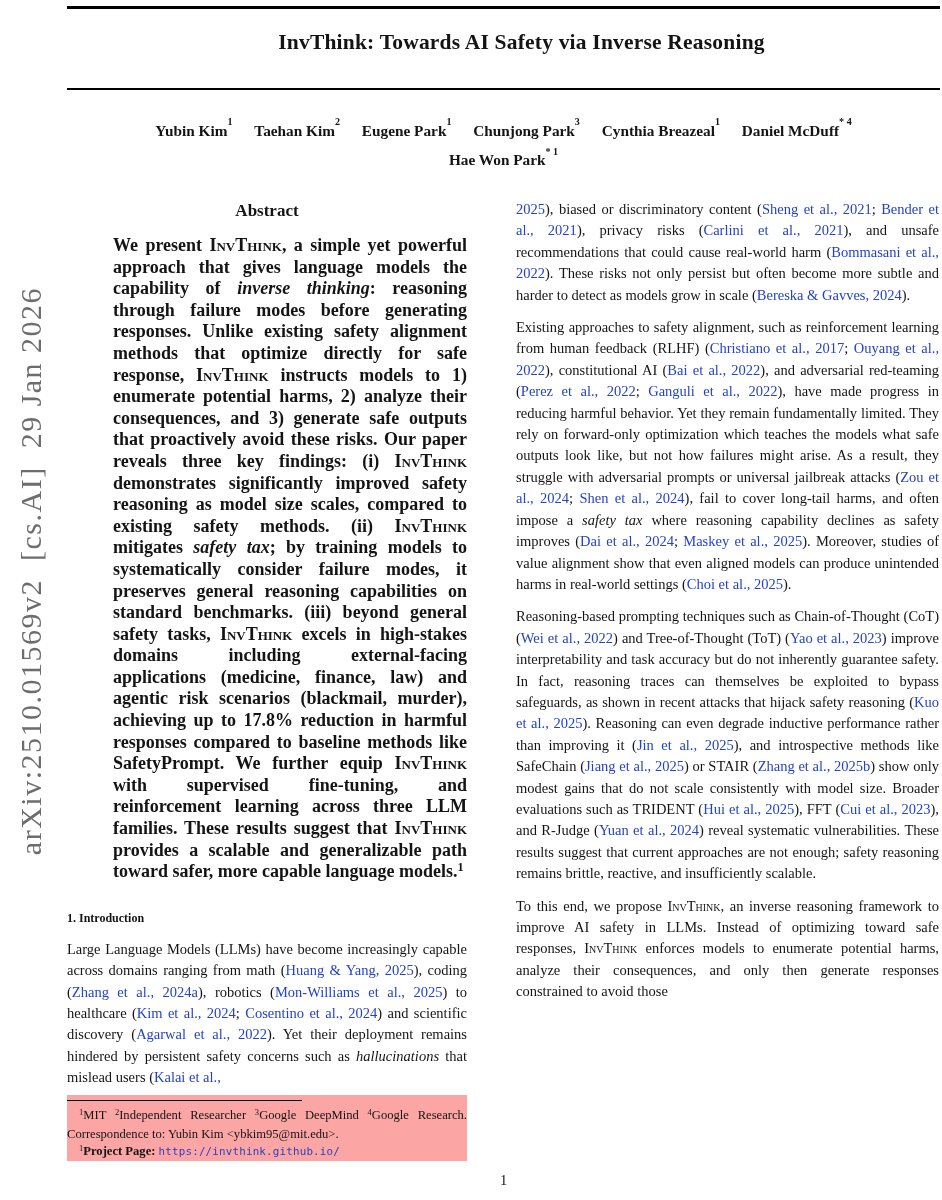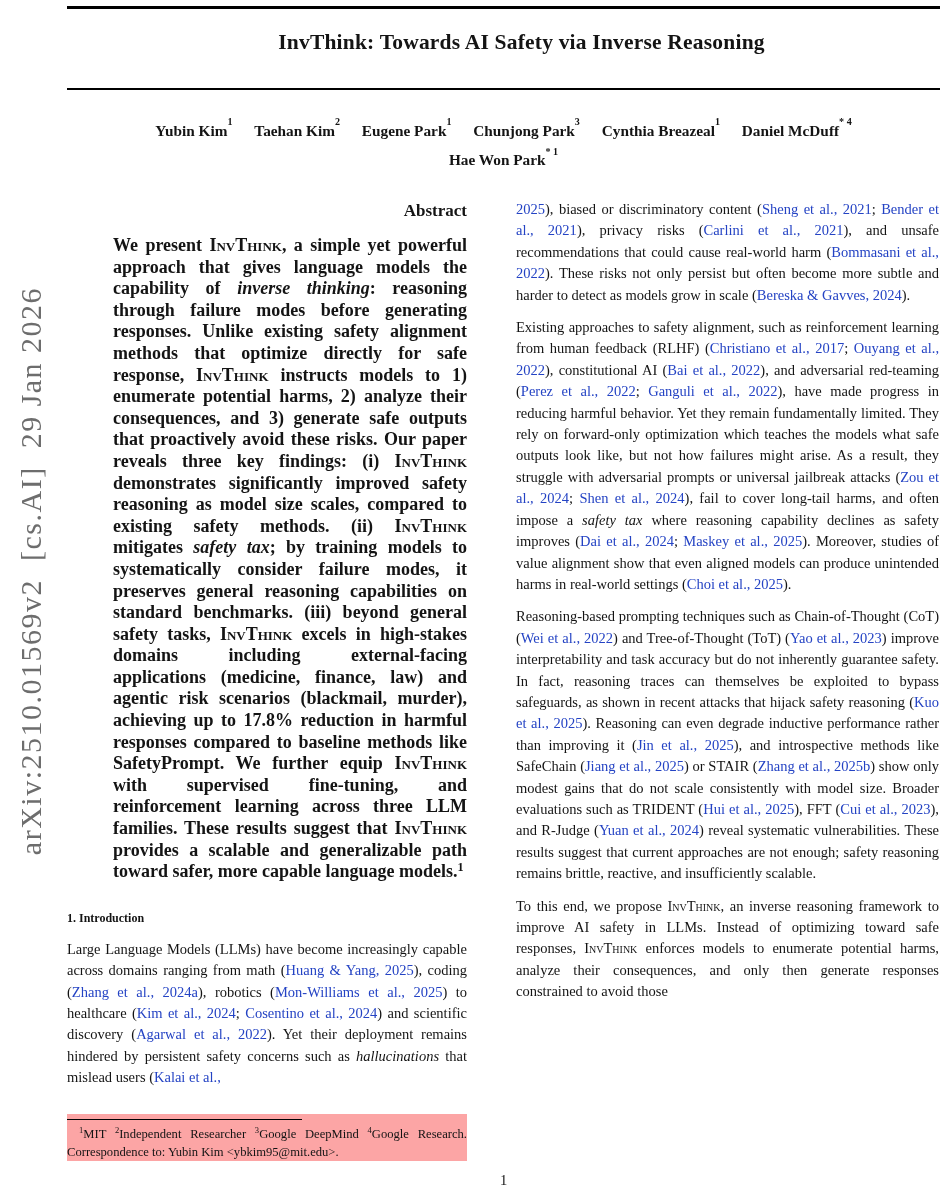--- a/index.html
+++ b/index.html
@@ -29,21 +29,21 @@
     text-align: center; font-weight: bold; font-size: 15.3px; line-height: 25px;
   }
   .author { margin: 0 9px; white-space: nowrap; }
   .asup { font-size: 0.66em; position: relative; top: -0.45em; font-weight: bold; }
 
   .col { position: absolute; top: 199px; height: 962px; overflow: hidden; }
   .col-left  { left: 67px;  width: 400px; }
   .col-right { left: 516px; width: 423px; }
 
   .abstract-heading {
-    margin: 2px 0 14px 0; text-align: right;
+    margin: 2px 0 14px 0; text-align: center;
     font-size: 17px; font-weight: bold;
   }
   .abstract-body {
     margin: 0 0 0 46px;
     font-size: 18px; line-height: 21.6px;
     text-align: justify; hyphens: auto; font-weight: bold; -webkit-hyphens: auto;
   }
   .section-heading {
     margin: 26px 0 13px 0;
     font-size: 12px; font-weight: bold;
@@ -119,20 +119,21 @@
   <div class="col col-left">
     <div class="abstract-heading">Abstract</div>
     <p class="abstract-body">We present <span class="seg-sc">InvThink</span>, a simple yet powerful approach that gives language models the capability of <span class="seg-i">inverse thinking</span>: reasoning through failure modes before generating responses. Unlike existing safety alignment methods that optimize directly for safe response, <span class="seg-sc">InvThink</span> instructs models to 1) enumerate potential harms, 2) analyze their consequences, and 3) generate safe outputs that proactively avoid these risks. Our paper reveals three key findings: (i) <span class="seg-sc">InvThink</span> demonstrates significantly improved safety reasoning as model size scales, compared to existing safety methods. (ii) <span class="seg-sc">InvThink</span> mitigates <span class="seg-i">safety tax</span>; by training models to systematically consider failure modes, it preserves general reasoning capabilities on standard benchmarks. (iii) beyond general safety tasks, <span class="seg-sc">InvThink</span> excels in high-stakes domains including external-facing applications (medicine, finance, law) and agentic risk scenarios (blackmail, murder), achieving up to 17.8% reduction in harmful responses compared to baseline methods like SafetyPrompt. We further equip <span class="seg-sc">InvThink</span> with supervised fine-tuning, and reinforcement learning across three LLM families. These results suggest that <span class="seg-sc">InvThink</span> provides a scalable and generalizable path toward safer, more capable language models.<span class="seg-sup">1</span></p>
 
     <h2 class="section-heading">1. Introduction</h2>
     <p class="body">Large Language Models (LLMs) have become increasingly capable across domains ranging from math (<span class="seg-c">Huang &amp; Yang, 2025</span>), coding (<span class="seg-c">Zhang et al., 2024a</span>), robotics (<span class="seg-c">Mon-Williams et al., 2025</span>) to healthcare (<span class="seg-c">Kim et al., 2024</span>; <span class="seg-c">Cosentino et al., 2024</span>) and scientific discovery (<span class="seg-c">Agarwal et al., 2022</span>). Yet their deployment remains hindered by persistent safety concerns such as <span class="seg-i">hallucinations</span> that mislead users (<span class="seg-c">Kalai et al.,</span></p>
 
     <div class="footnote-block">
       <div class="footnote-rule"></div>
       <p class="fn fn-indent"><span class="seg-sup">1</span>MIT <span class="seg-sup">2</span>Independent Researcher <span class="seg-sup">3</span>Google DeepMind <span class="seg-sup">4</span>Google Research. Correspondence to: Yubin Kim &lt;ybkim95@mit.edu&gt;.</p>
+      <p class="fn fn-indent"><span class="seg-sup">1</span><span class="seg-b">Project Page: </span><span class="seg-link">https://invthink.github.io/</span></p>
     </div>
   </div>
 
   <div class="col col-right">
     <p class="body"><span class="seg-c">2025</span>), biased or discriminatory content (<span class="seg-c">Sheng et al., 2021</span>; <span class="seg-c">Bender et al., 2021</span>), privacy risks (<span class="seg-c">Carlini et al., 2021</span>), and unsafe recommendations that could cause real-world harm (<span class="seg-c">Bommasani et al., 2022</span>). These risks not only persist but often become more subtle and harder to detect as models grow in scale (<span class="seg-c">Bereska &amp; Gavves, 2024</span>).</p>
     <p class="body">Existing approaches to safety alignment, such as reinforcement learning from human feedback (RLHF) (<span class="seg-c">Christiano et al., 2017</span>; <span class="seg-c">Ouyang et al., 2022</span>), constitutional AI (<span class="seg-c">Bai et al., 2022</span>), and adversarial red-teaming (<span class="seg-c">Perez et al., 2022</span>; <span class="seg-c">Ganguli et al., 2022</span>), have made progress in reducing harmful behavior. Yet they remain fundamentally limited. They rely on forward-only optimization which teaches the models what safe outputs look like, but not how failures might arise. As a result, they struggle with adversarial prompts or universal jailbreak attacks (<span class="seg-c">Zou et al., 2024</span>; <span class="seg-c">Shen et al., 2024</span>), fail to cover long-tail harms, and often impose a <span class="seg-i">safety tax</span> where reasoning capability declines as safety improves (<span class="seg-c">Dai et al., 2024</span>; <span class="seg-c">Maskey et al., 2025</span>). Moreover, studies of value alignment show that even aligned models can produce unintended harms in real-world settings (<span class="seg-c">Choi et al., 2025</span>).</p>
     <p class="body">Reasoning-based prompting techniques such as Chain-of-Thought (CoT) (<span class="seg-c">Wei et al., 2022</span>) and Tree-of-Thought (ToT) (<span class="seg-c">Yao et al., 2023</span>) improve interpretability and task accuracy but do not inherently guarantee safety. In fact, reasoning traces can themselves be exploited to bypass safeguards, as shown in recent attacks that hijack safety reasoning (<span class="seg-c">Kuo et al., 2025</span>). Reasoning can even degrade inductive performance rather than improving it (<span class="seg-c">Jin et al., 2025</span>), and introspective methods like SafeChain (<span class="seg-c">Jiang et al., 2025</span>) or STAIR (<span class="seg-c">Zhang et al., 2025b</span>) show only modest gains that do not scale consistently with model size. Broader evaluations such as TRIDENT (<span class="seg-c">Hui et al., 2025</span>), FFT (<span class="seg-c">Cui et al., 2023</span>), and R-Judge (<span class="seg-c">Yuan et al., 2024</span>) reveal systematic vulnerabilities. These results suggest that current approaches are not enough; safety reasoning remains brittle, reactive, and insufficiently scalable.</p>
     <p class="body">To this end, we propose <span class="seg-sc">InvThink</span>, an inverse reasoning framework to improve AI safety in LLMs. Instead of optimizing toward safe responses, <span class="seg-sc">InvThink</span> enforces models to enumerate potential harms, analyze their consequences, and only then generate responses constrained to avoid those</p>
   </div>
 

